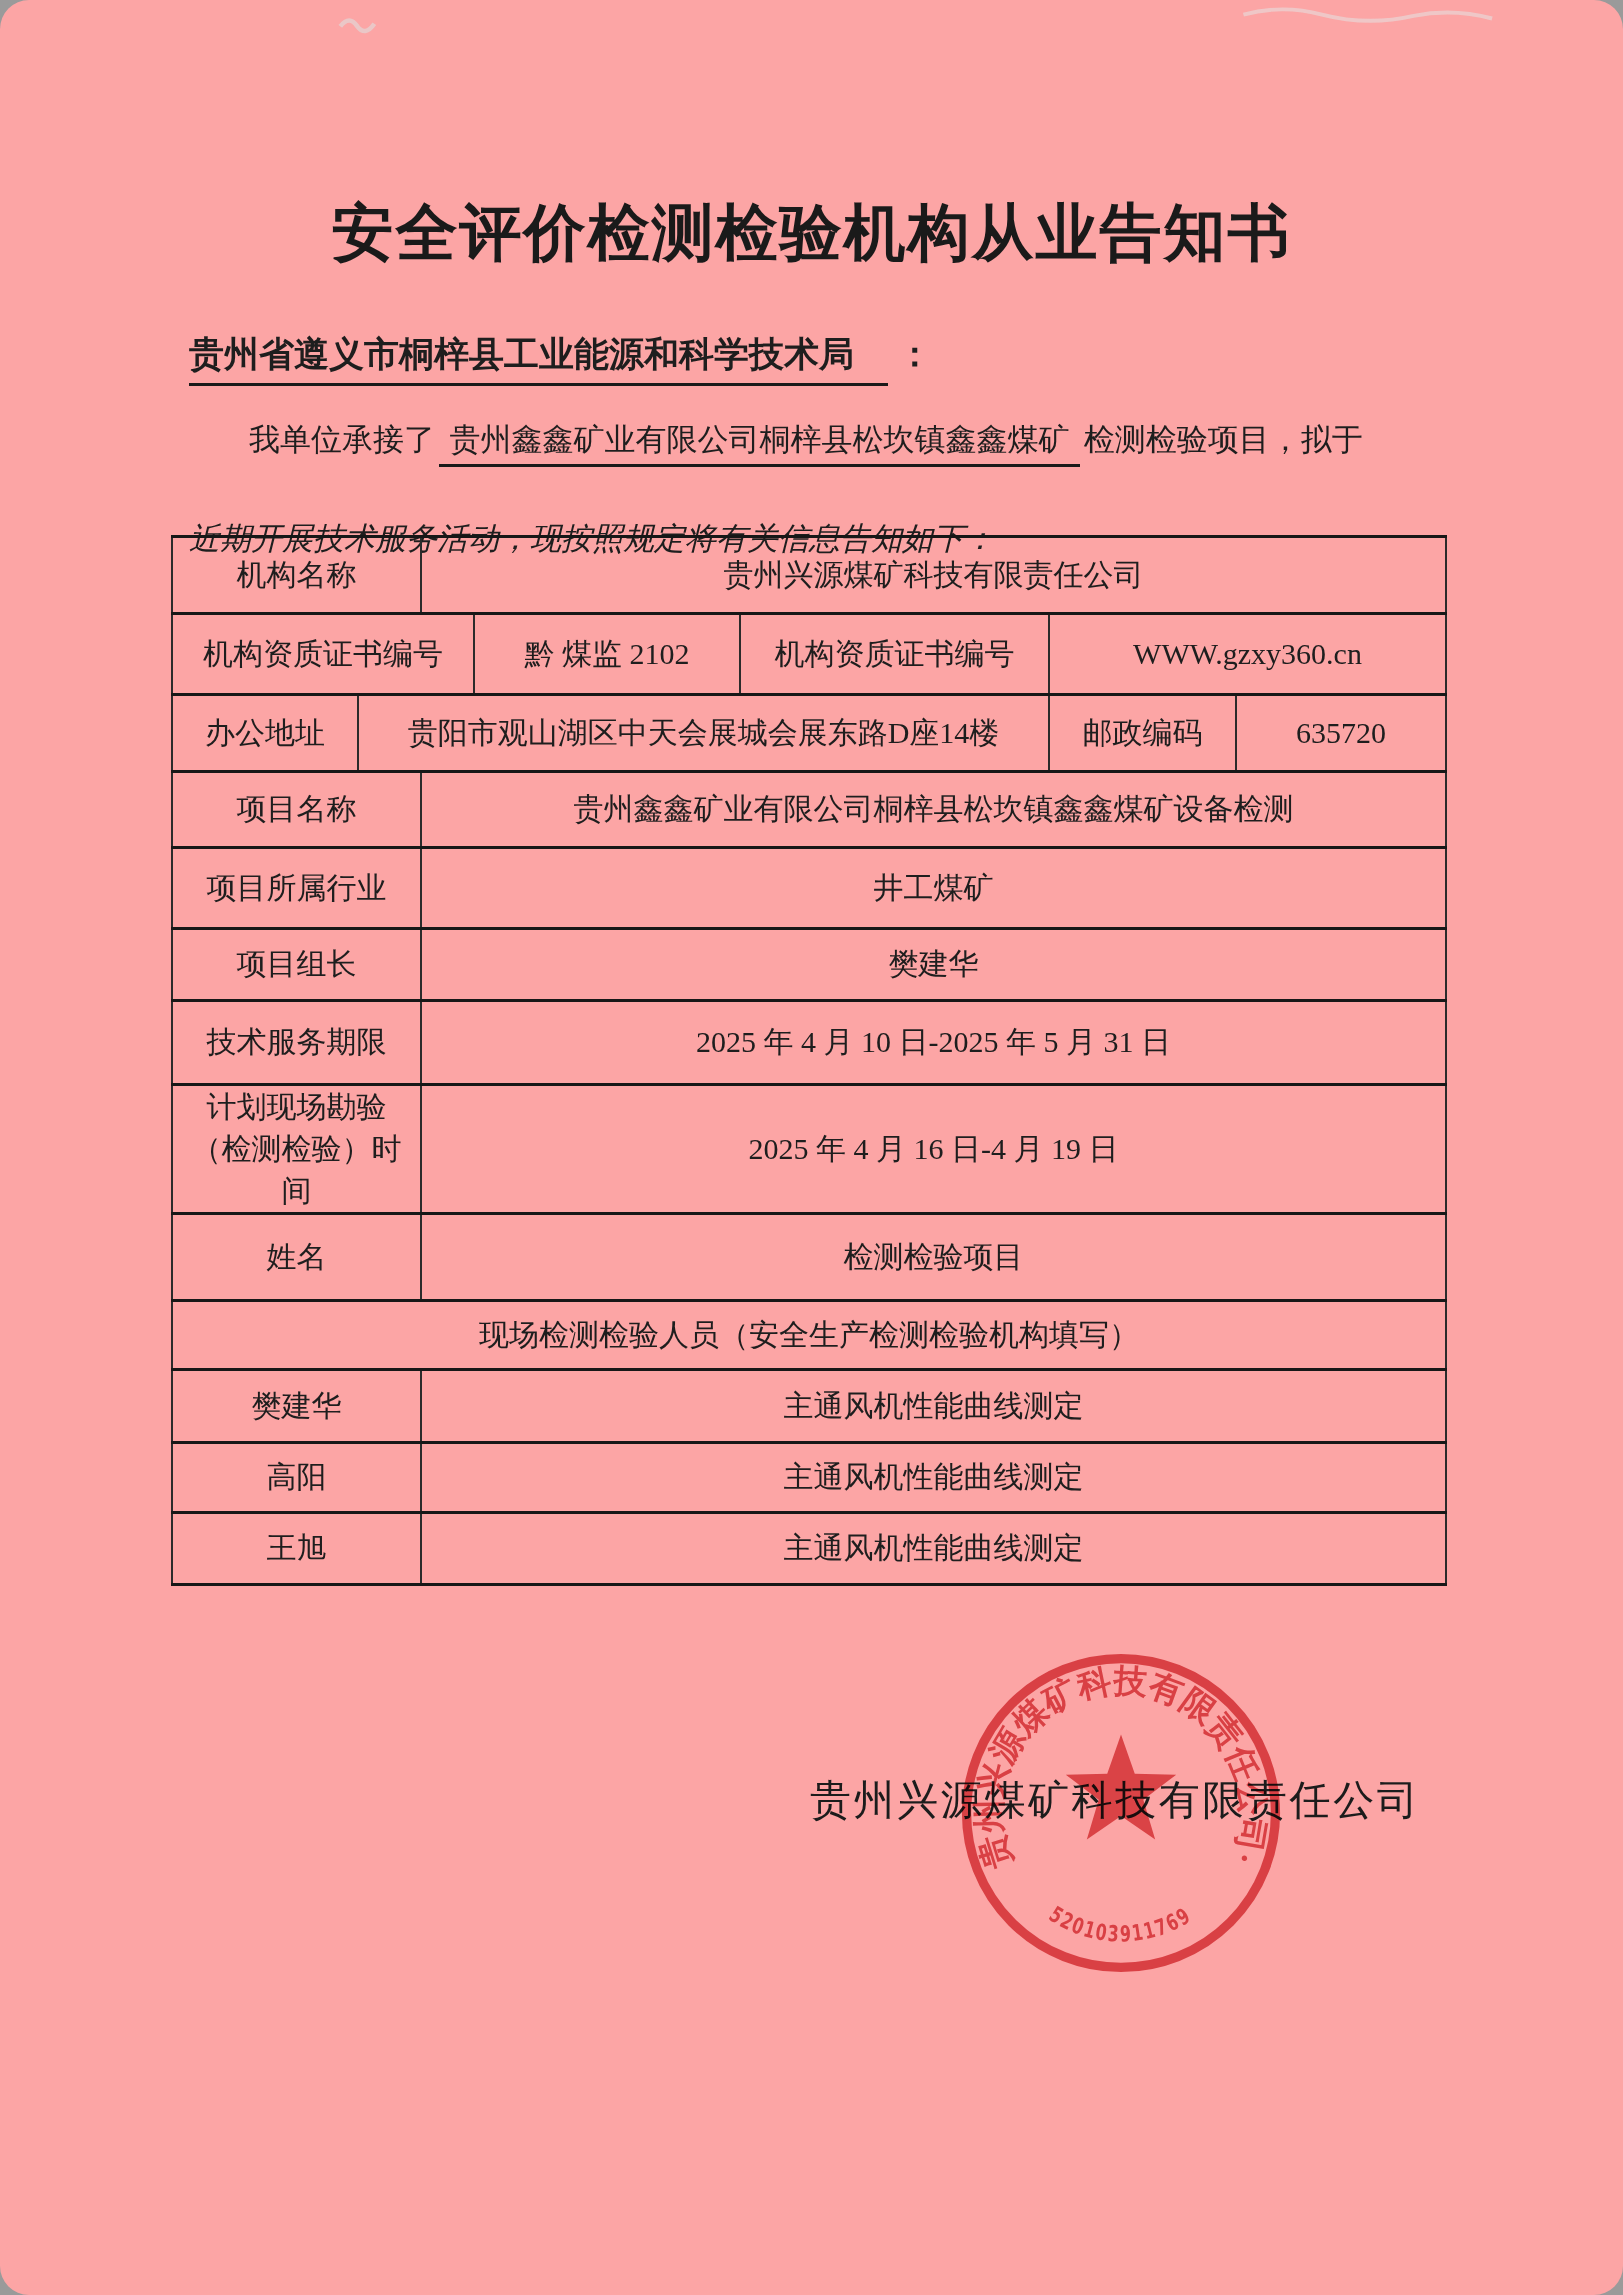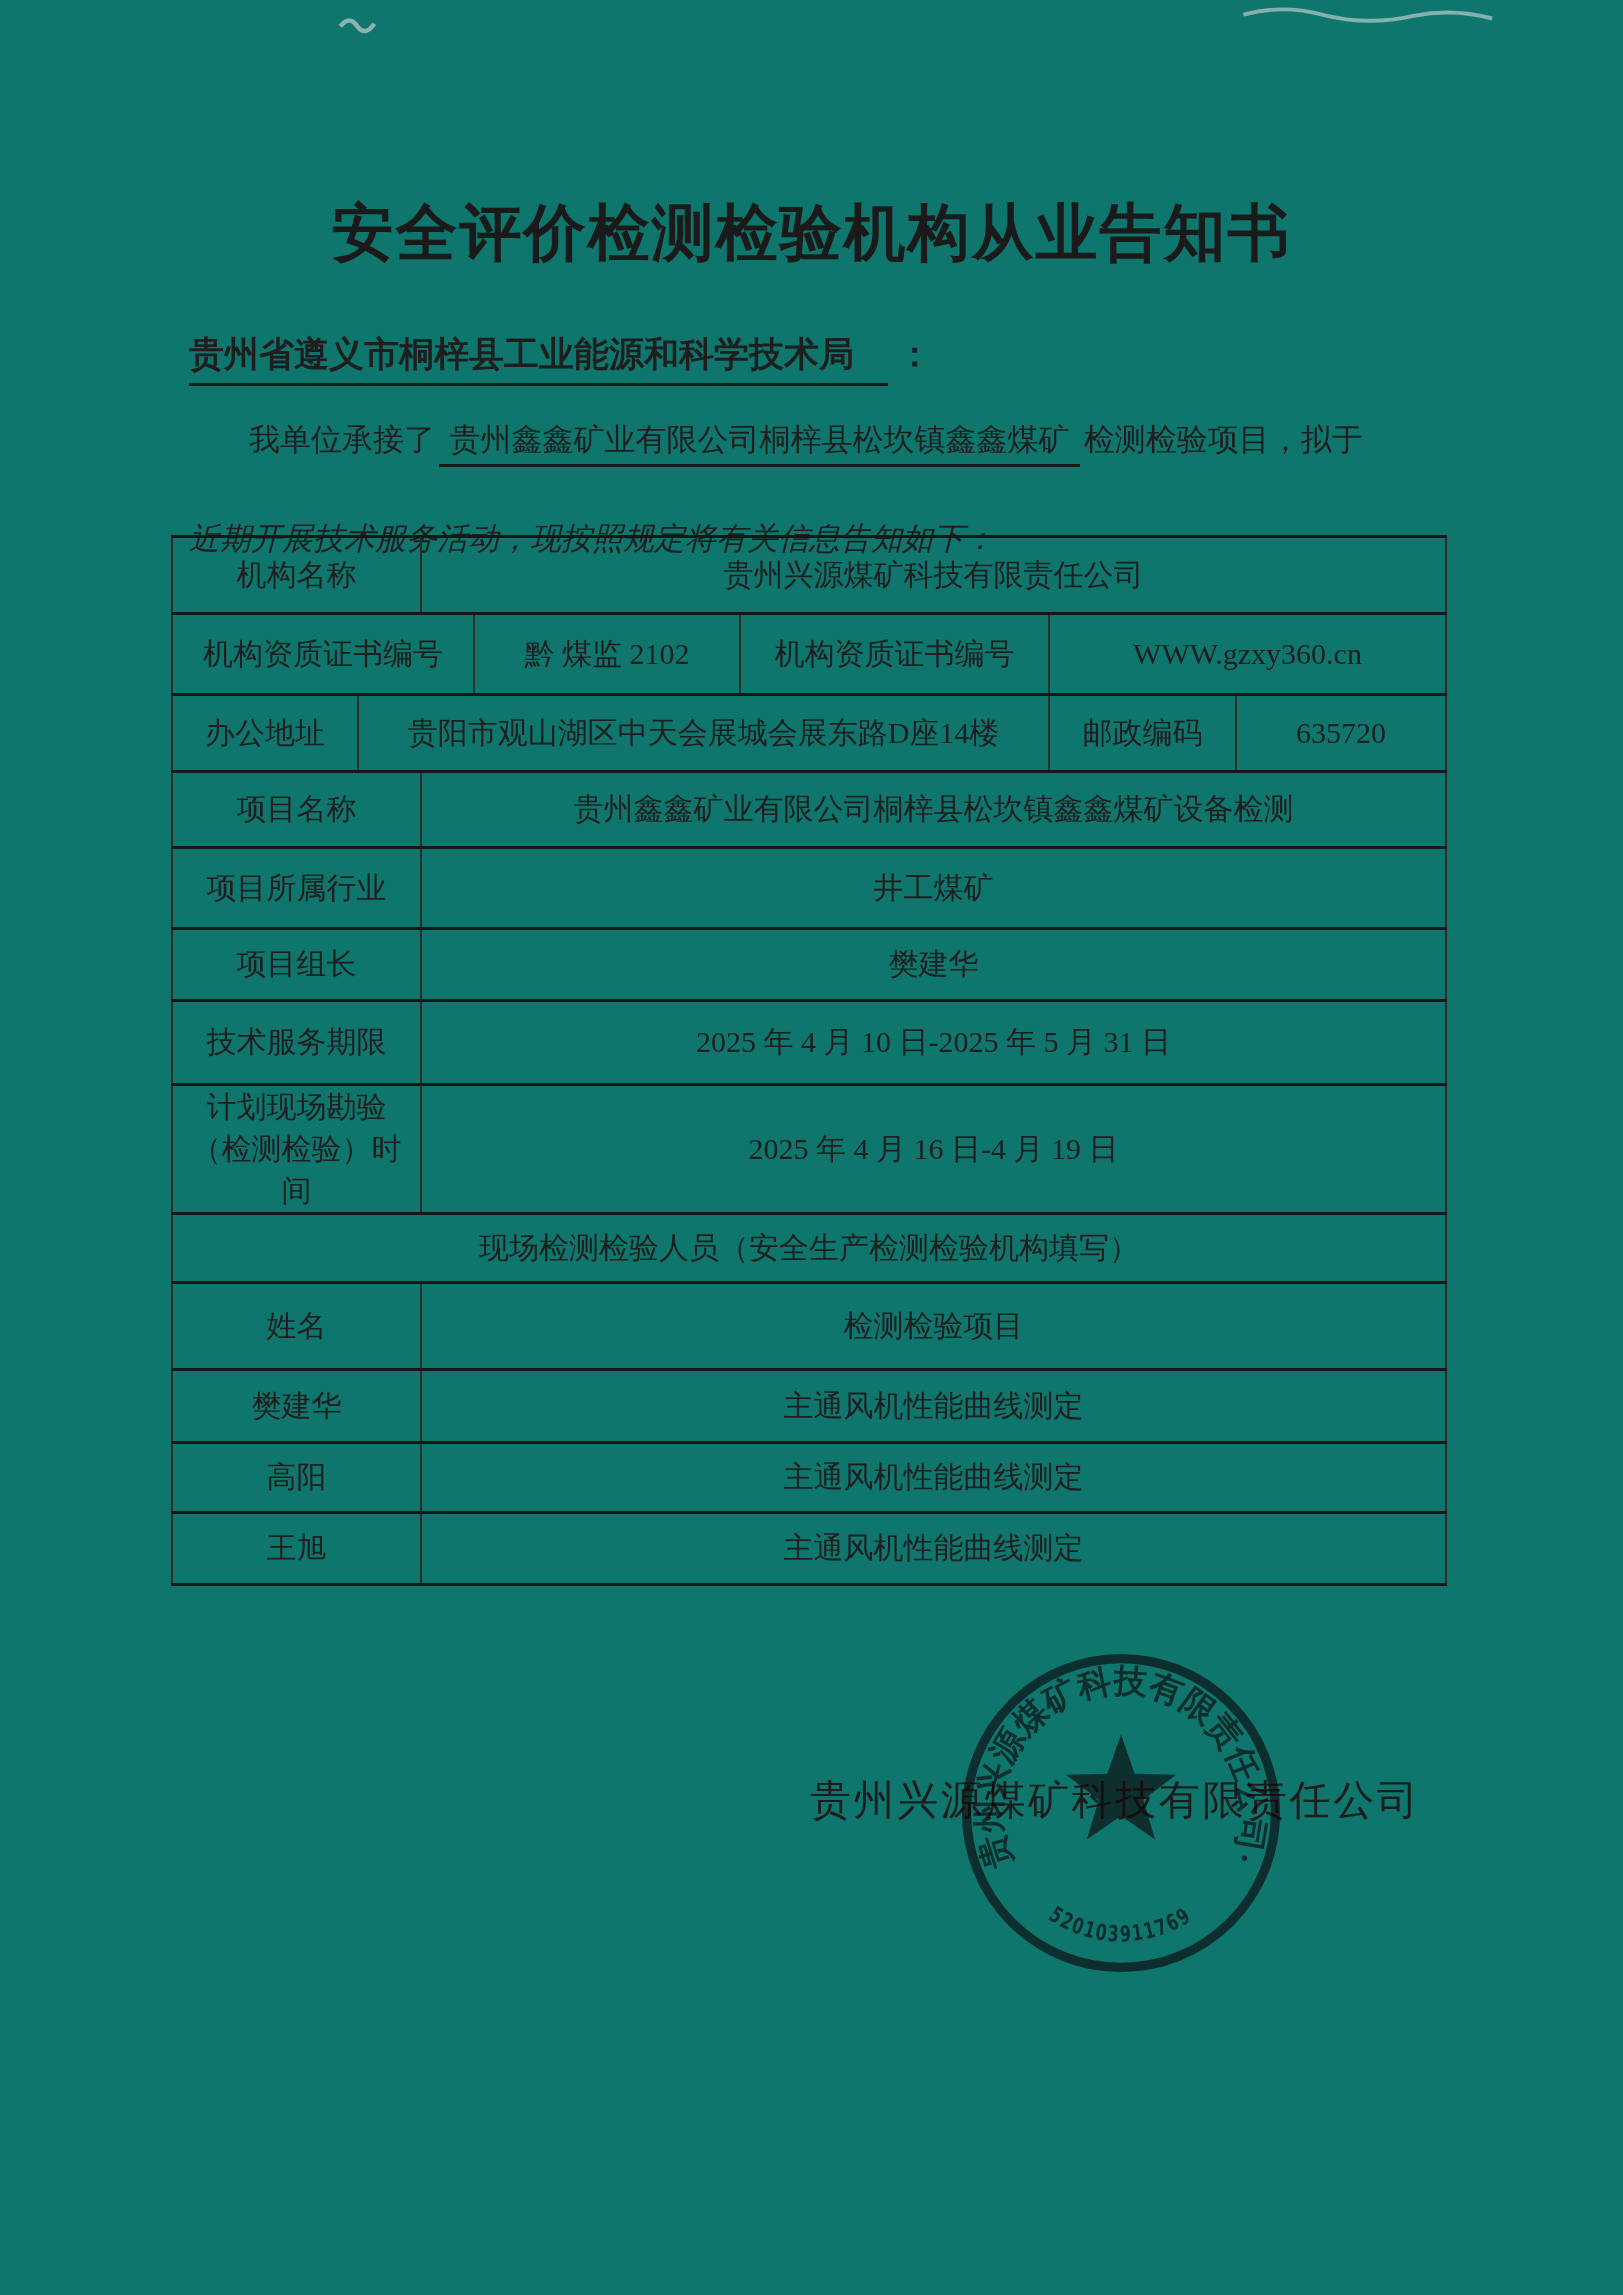--- a/index.html
+++ b/index.html
@@ -1,22 +1,23 @@
 <!DOCTYPE html>
 <html style="font-size:10.5px"><head>
 <meta charset="utf-8">
 <style>
   html,body{margin:0;padding:0;background:#9a9a9a;}
   .page{
     position:relative;
     width:1623px;height:2295px;
-    background:#0f766e;
+    background:#fca5a5;
     overflow:hidden;
     font-family:"Liberation Serif","DejaVu Serif",serif;
     color:#1e1e1e;
+    border-radius:29px;
   }
   .doc-title{
     position:absolute;top:191px;left:0;width:100%;
     text-align:center;
     font-size:62px;font-weight:bold;letter-spacing:2px;
     color:#1a1a1a;
   }
   .addressee-line{
     position:absolute;top:331px;left:189px;
     font-size:35px;font-weight:bold;white-space:nowrap;
@@ -144,26 +145,26 @@
     <tr style="height:84px">
       <td colspan="2">技术服务期限</td>
       <td colspan="6">2025 年 4 月 10 日-2025 年 5 月 31 日</td>
     </tr>
     <tr style="height:127px">
       <td colspan="2" class="prewrap">计划现场勘验
 （检测检验）时
 间</td>
       <td colspan="6">2025 年 4 月 16 日-4 月 19 日</td>
     </tr>
-    <tr style="height:69px">
-      <td colspan="8">现场检测检验人员（安全生产检测检验机构填写）</td>
-    </tr>
     <tr style="height:87px">
       <td colspan="2">姓名</td>
       <td colspan="6">检测检验项目</td>
+    </tr>
+    <tr style="height:69px">
+      <td colspan="8">现场检测检验人员（安全生产检测检验机构填写）</td>
     </tr>
     <tr style="height:73px">
       <td colspan="2">樊建华</td>
       <td colspan="6" class="cell-left">主通风机性能曲线测定</td>
     </tr>
     <tr style="height:70px">
       <td colspan="2">高阳</td>
       <td colspan="6" class="cell-left">主通风机性能曲线测定</td>
     </tr>
     <tr style="height:72px">

